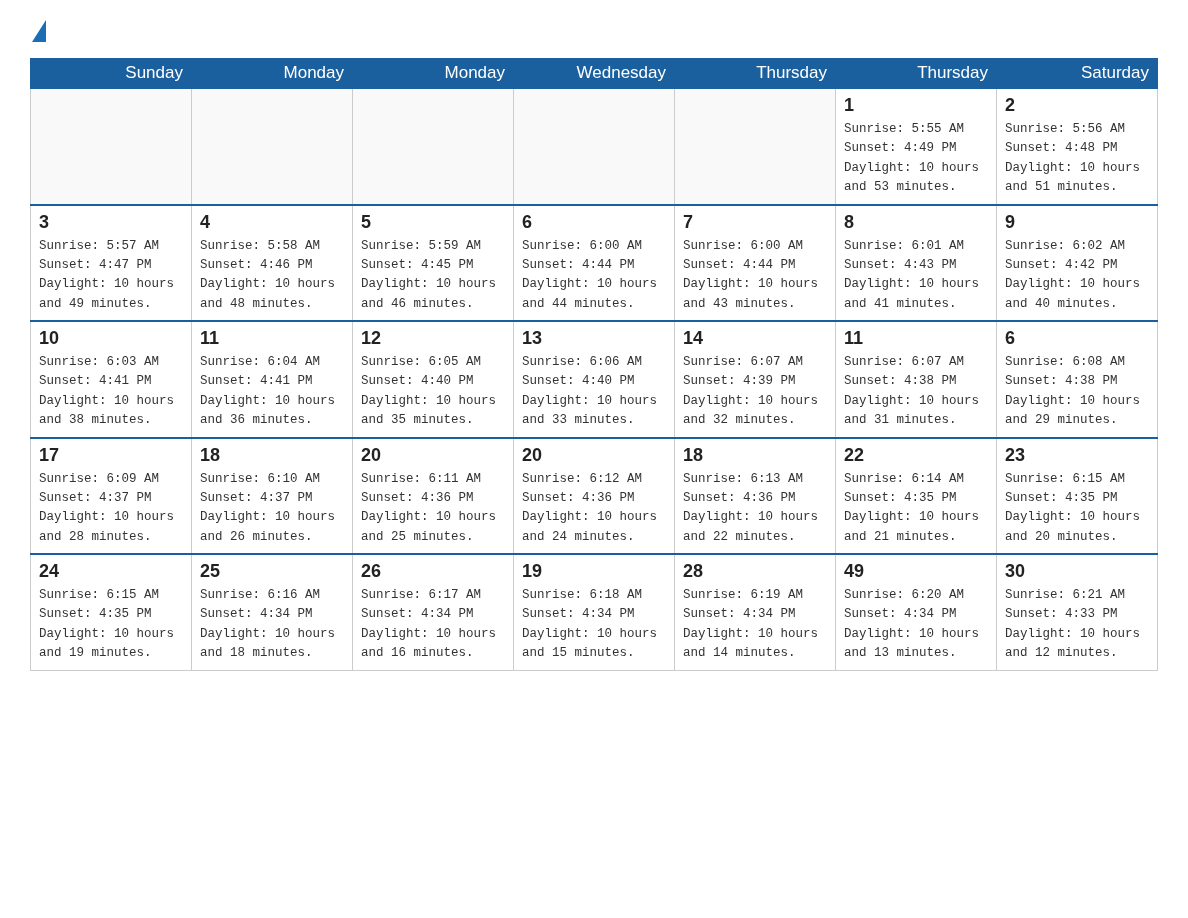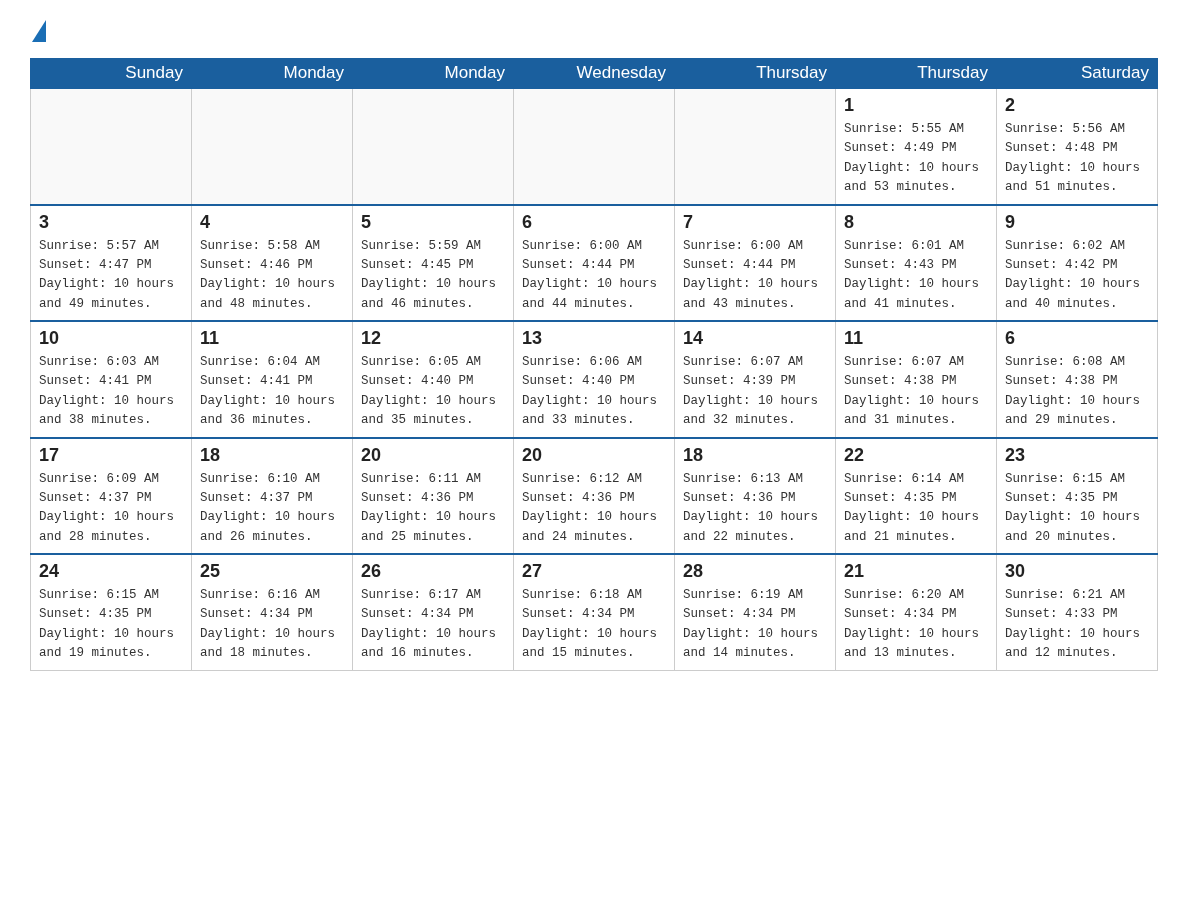--- a/index.html
+++ b/index.html
@@ -248,29 +248,29 @@
         </td>
         <td>
           <span class="day-number">25</span>
           <div class="day-info">Sunrise: 6:16 AM<br>Sunset: 4:34 PM<br>Daylight: 10 hours and 18 minutes.</div>
         </td>
         <td>
           <span class="day-number">26</span>
           <div class="day-info">Sunrise: 6:17 AM<br>Sunset: 4:34 PM<br>Daylight: 10 hours and 16 minutes.</div>
         </td>
         <td>
-          <span class="day-number">27</span>
+          <span class="day-number">19</span>
           <div class="day-info">Sunrise: 6:18 AM<br>Sunset: 4:34 PM<br>Daylight: 10 hours and 15 minutes.</div>
         </td>
         <td>
           <span class="day-number">28</span>
           <div class="day-info">Sunrise: 6:19 AM<br>Sunset: 4:34 PM<br>Daylight: 10 hours and 14 minutes.</div>
         </td>
         <td>
-          <span class="day-number">21</span>
+          <span class="day-number">49</span>
           <div class="day-info">Sunrise: 6:20 AM<br>Sunset: 4:34 PM<br>Daylight: 10 hours and 13 minutes.</div>
         </td>
         <td>
           <span class="day-number">30</span>
           <div class="day-info">Sunrise: 6:21 AM<br>Sunset: 4:33 PM<br>Daylight: 10 hours and 12 minutes.</div>
         </td>
       </tr>
     </tbody>
 </table>
 

